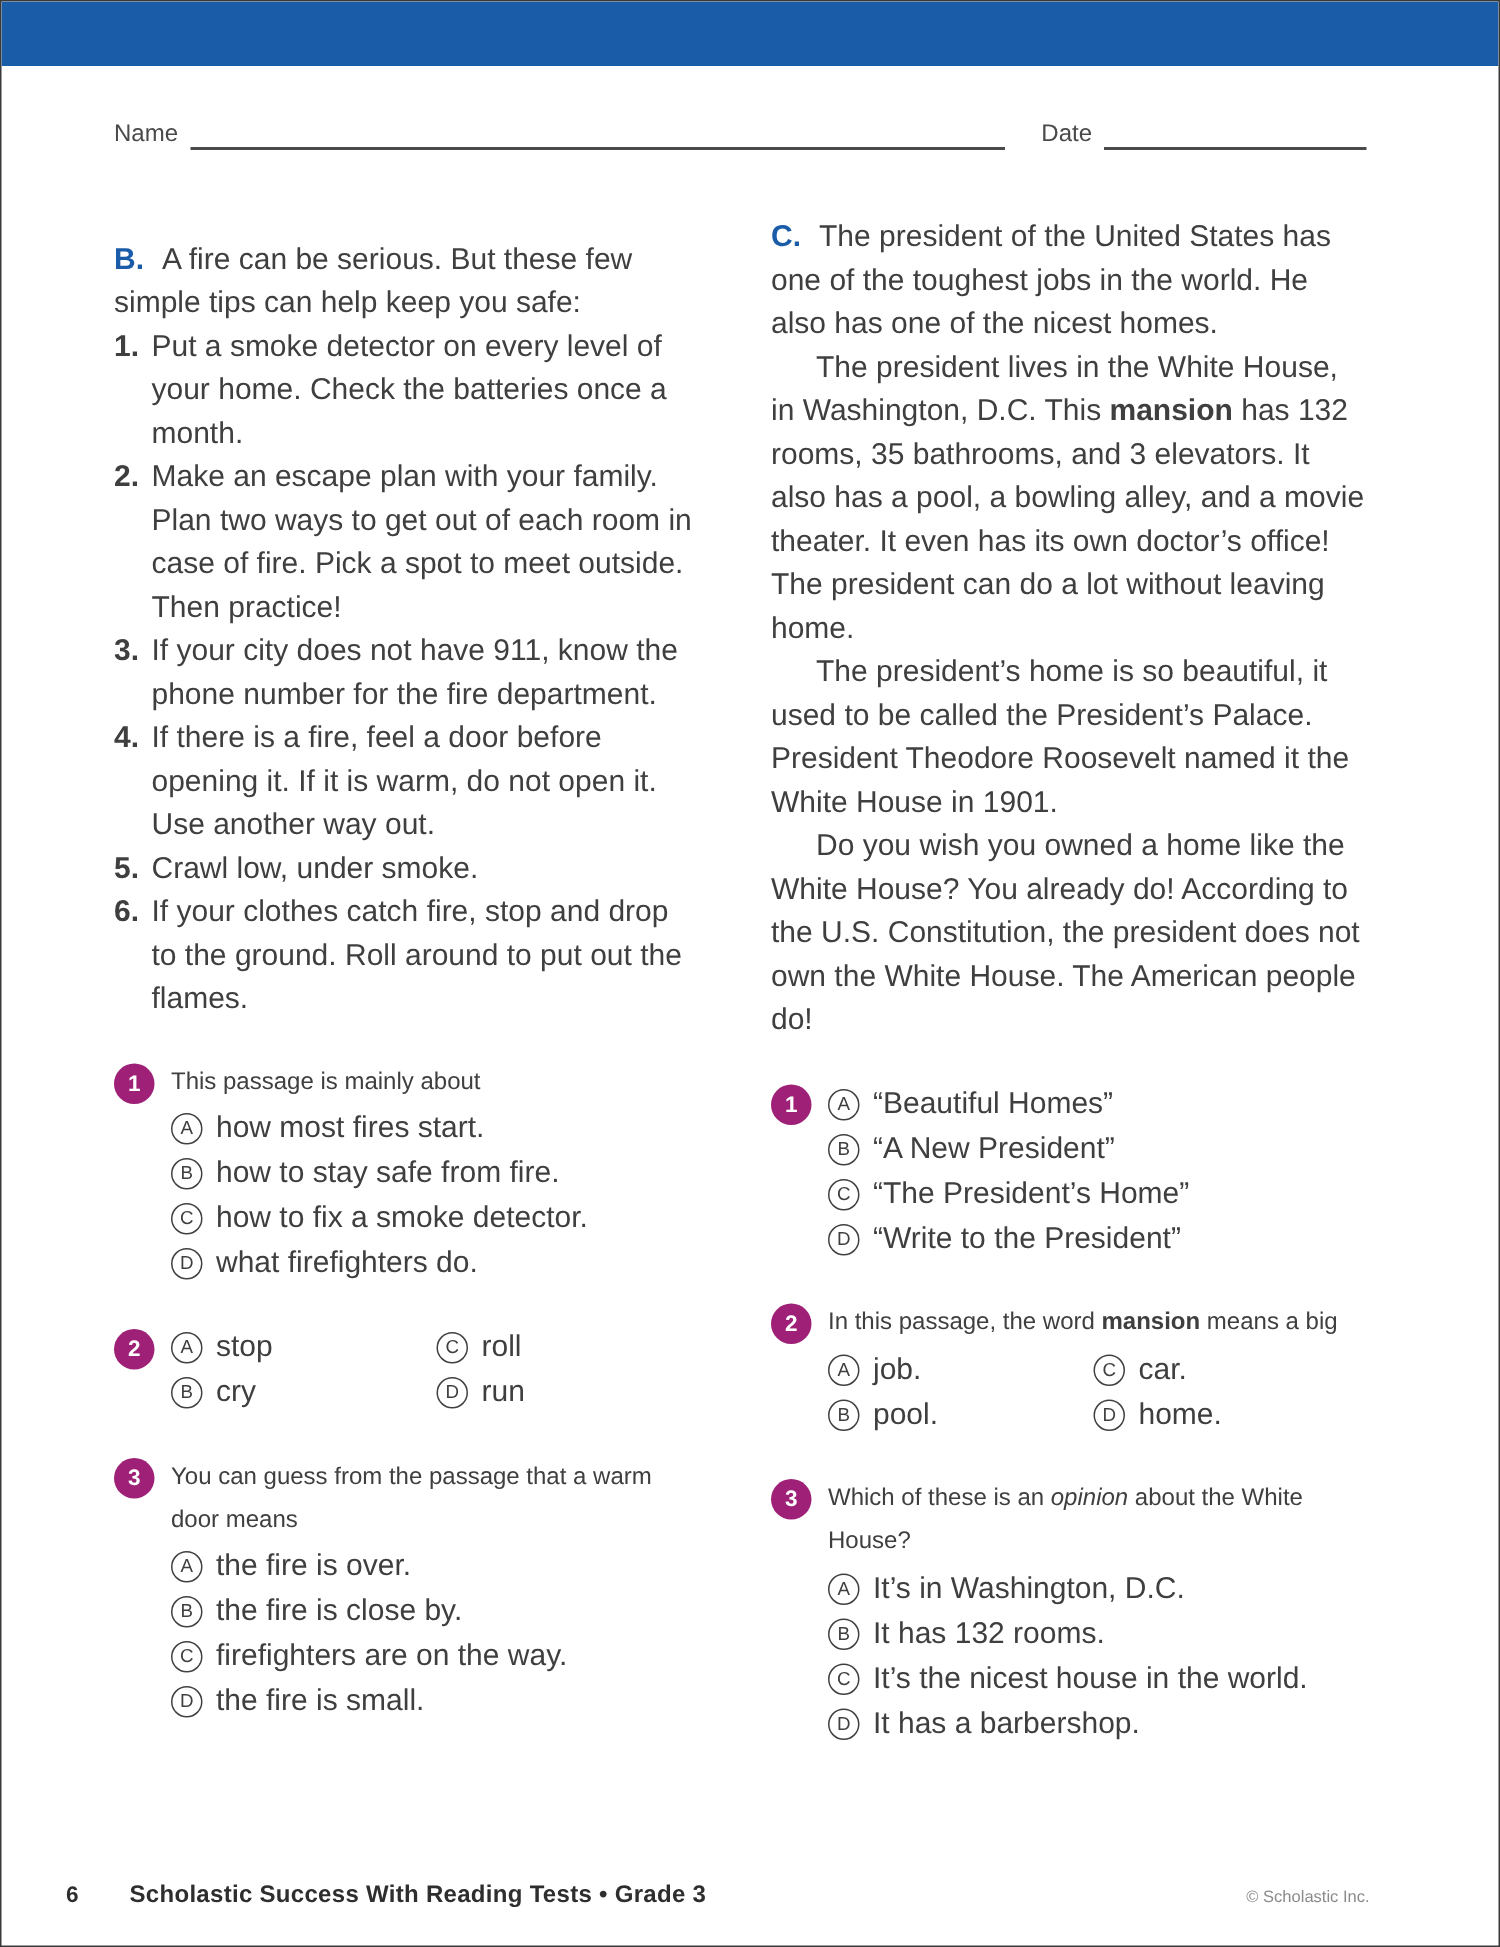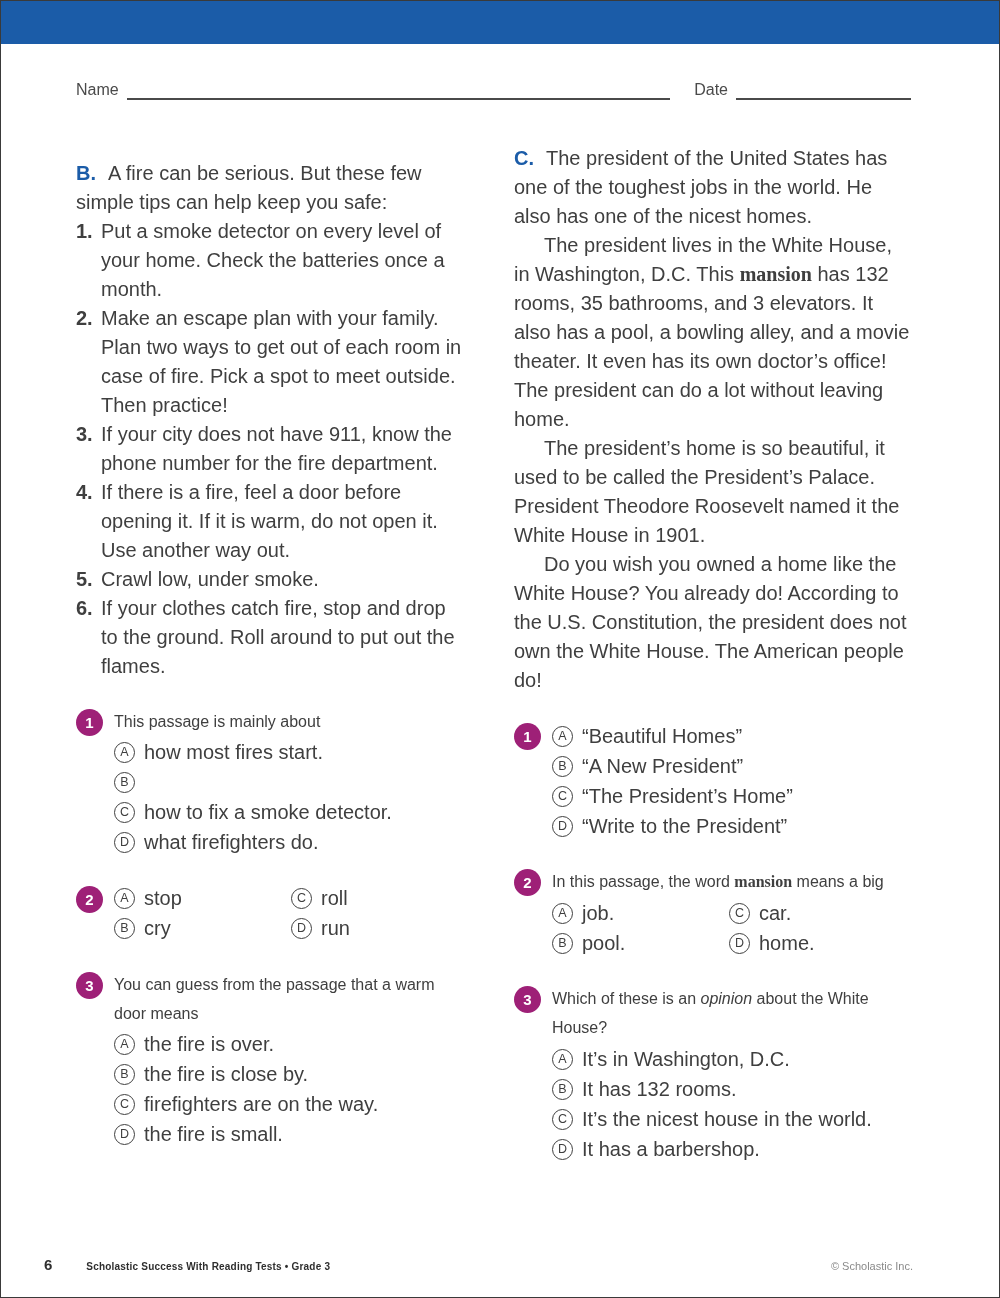--- a/index.html
+++ b/index.html
@@ -32,21 +32,21 @@
     width: 5px; margin: 4px 20px 0 23px;
     background-image: radial-gradient(circle at 2.5px 6px, #6da14c 2px, rgba(109,161,76,0) 2.6px);
     background-size: 5px 13px;
     background-repeat: repeat-y;
   }
 
   .passage { font-size: 20px; line-height: 29px; }
   .passage p { margin: 0; }
   .passage p.indent { text-indent: 30px; }
   .p-letter { color: #1b5ca8; font-weight: bold; margin-right: 12px; }
-  .bold { font-weight: bold; font-family: Liberation Serif, serif; }
+  .bold { font-weight: bold; }
   .ital { font-style: italic; }
 
   .tip { display: flex; }
   .tip-num { width: 25px; flex: 0 0 25px; font-weight: bold; }
   .tip-text { flex: 1; }
 
   .questions { margin-top: 26px; }
   .question { display: flex; align-items: flex-start; margin-bottom: 26px; }
   .qbadge {
     flex: 0 0 27px; width: 27px; height: 27px; margin-top: 2px;
@@ -64,21 +64,21 @@
     display: inline-flex; align-items: center; justify-content: center;
     color: #3f3f3f; box-sizing: border-box;
   }
   .opts-grid { display: grid; grid-template-columns: 177px 177px; }
 
   .footer {
     position: absolute; left: 43px; right: 86px; bottom: 24px;
     display: flex; align-items: baseline;
   }
   .footer .pagenum { font-weight: bold; font-size: 15px; color: #2e2e2e; }
-  .footer .booktitle { margin-left: 34px; font-size: 10px; font-weight: 600; color: #2e2e2e; letter-spacing: 0.2px; }
+  .footer .booktitle { margin-left: 34px; font-size: 16px; font-weight: 600; color: #2e2e2e; letter-spacing: 0.2px; }
   .footer .copyright { margin-left: auto; font-size: 11px; color: #8a8a8a; }
 </style>
 </head>
 <body>
 
 <div class="page">
   <div class="top-bar"></div>
 
   <div class="name-row">
     <span class="nd-label">Name</span>
@@ -123,20 +123,21 @@
         <div class="question">
           <span class="qbadge">1</span>
           <div class="qbody">
             <div class="qtext">This passage is mainly about</div>
             <div class="opt">
               <span class="circle">A</span>
               <span>how most fires start.</span>
             </div>
             <div class="opt">
               <span class="circle">B</span>
+              <span>how to stay safe from fire.</span>
             </div>
             <div class="opt">
               <span class="circle">C</span>
               <span>how to fix a smoke detector.</span>
             </div>
             <div class="opt">
               <span class="circle">D</span>
               <span>what firefighters do.</span>
             </div>
           </div>

